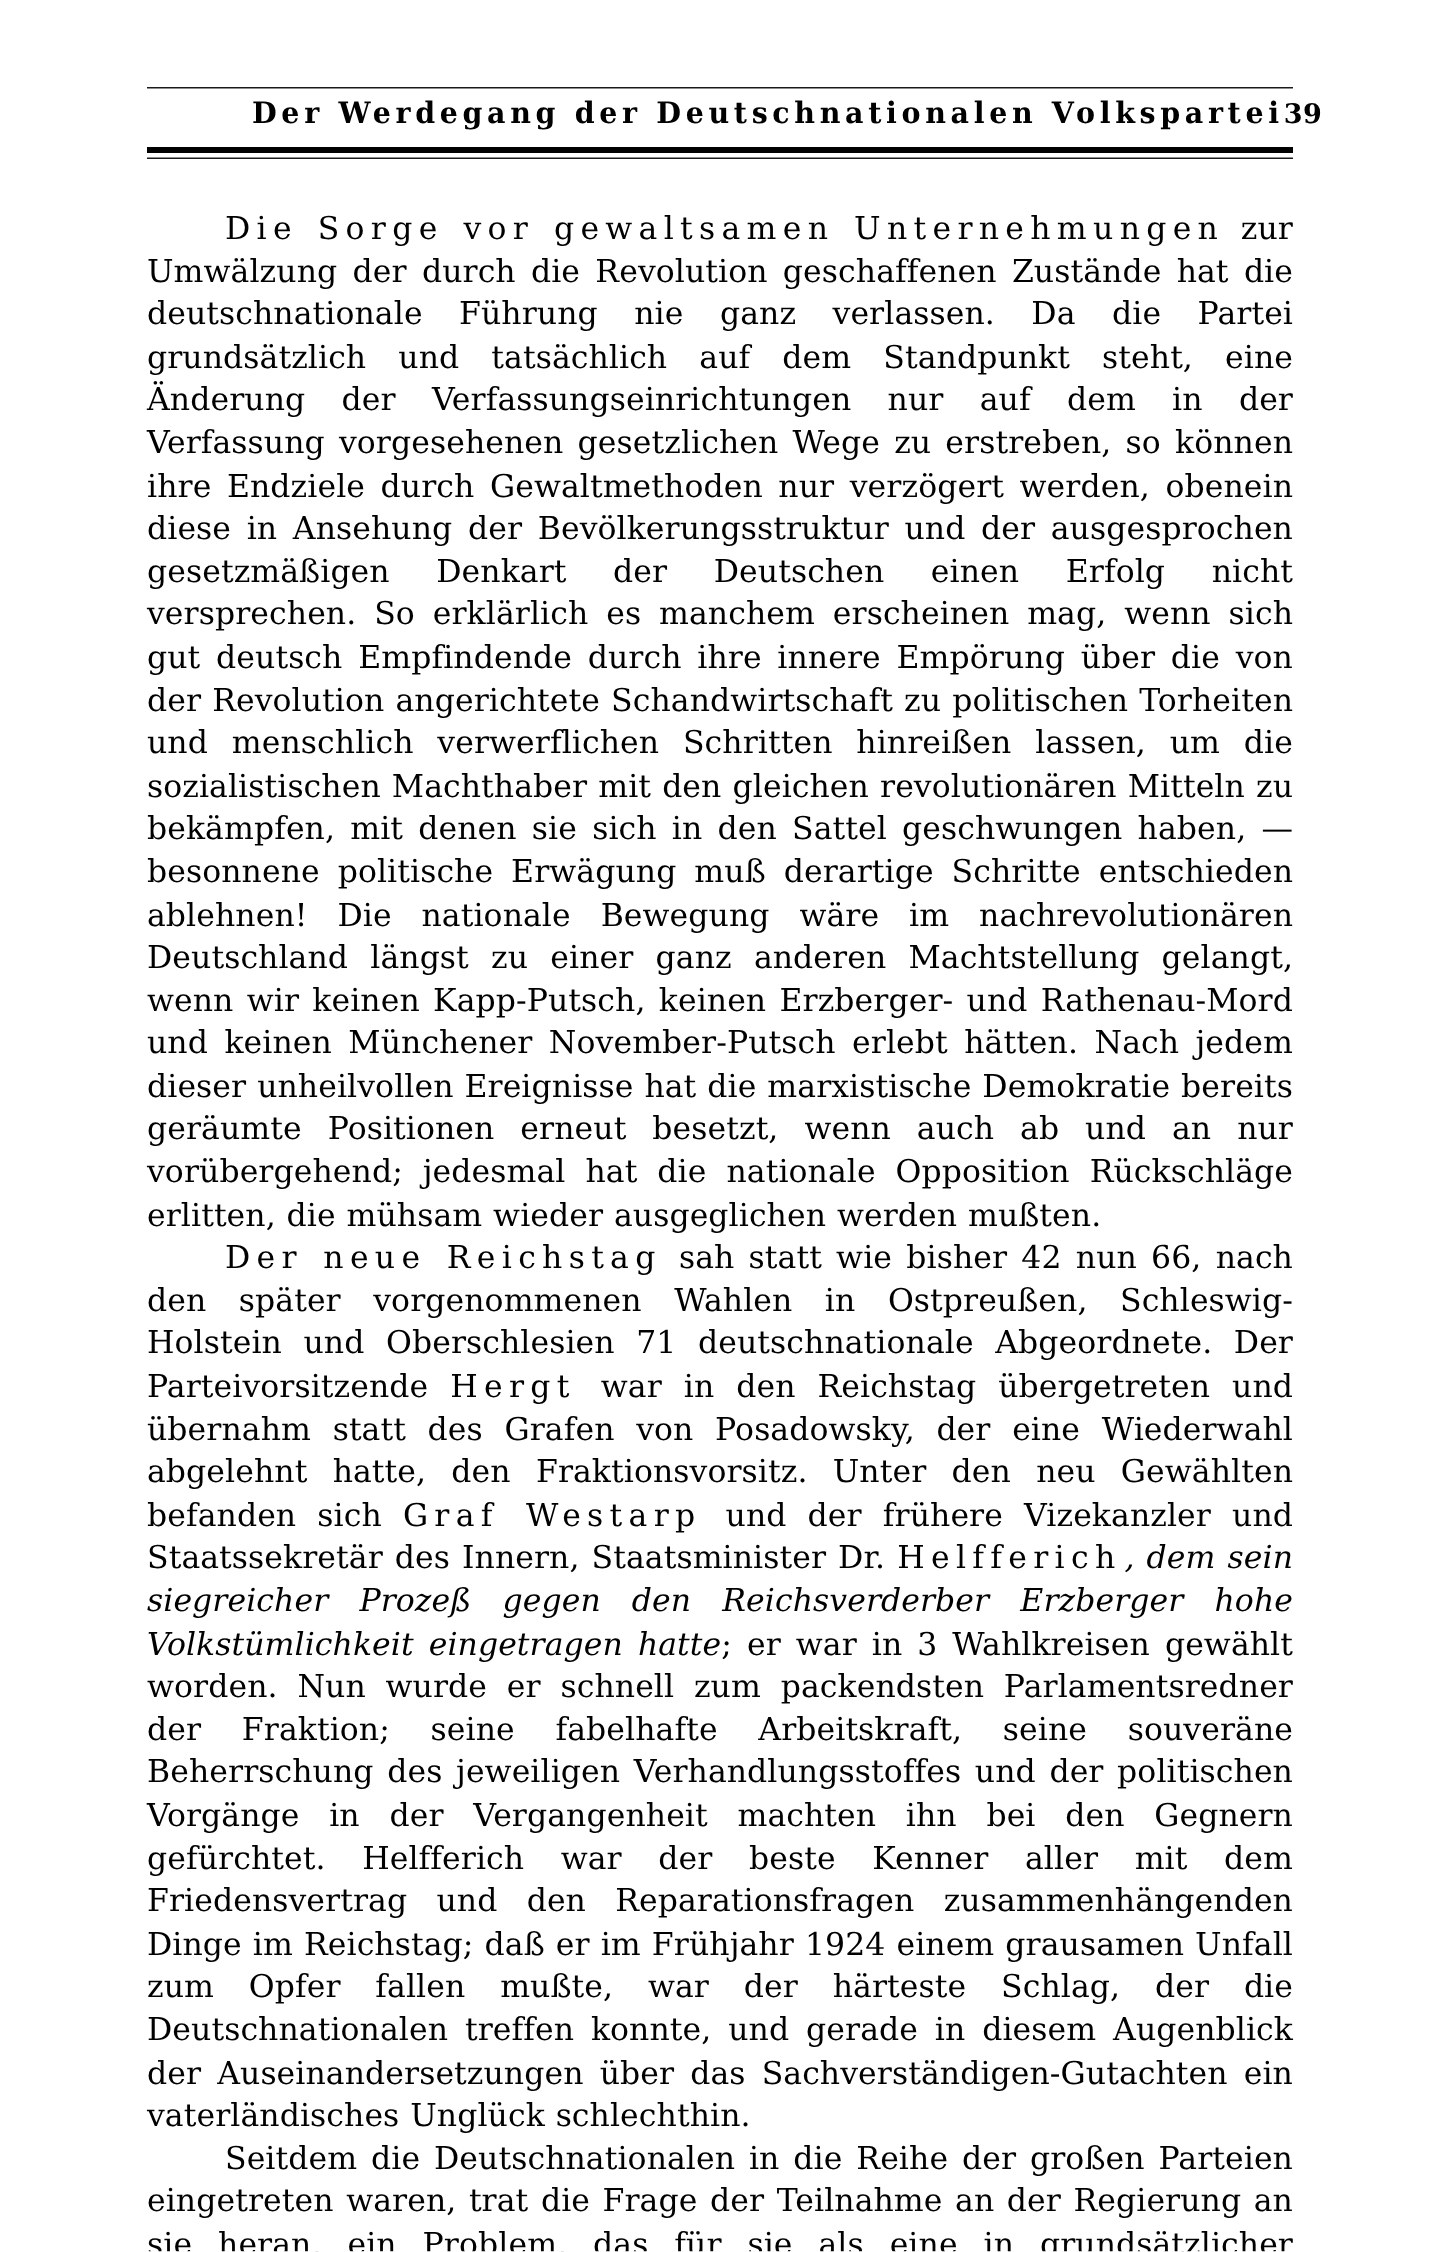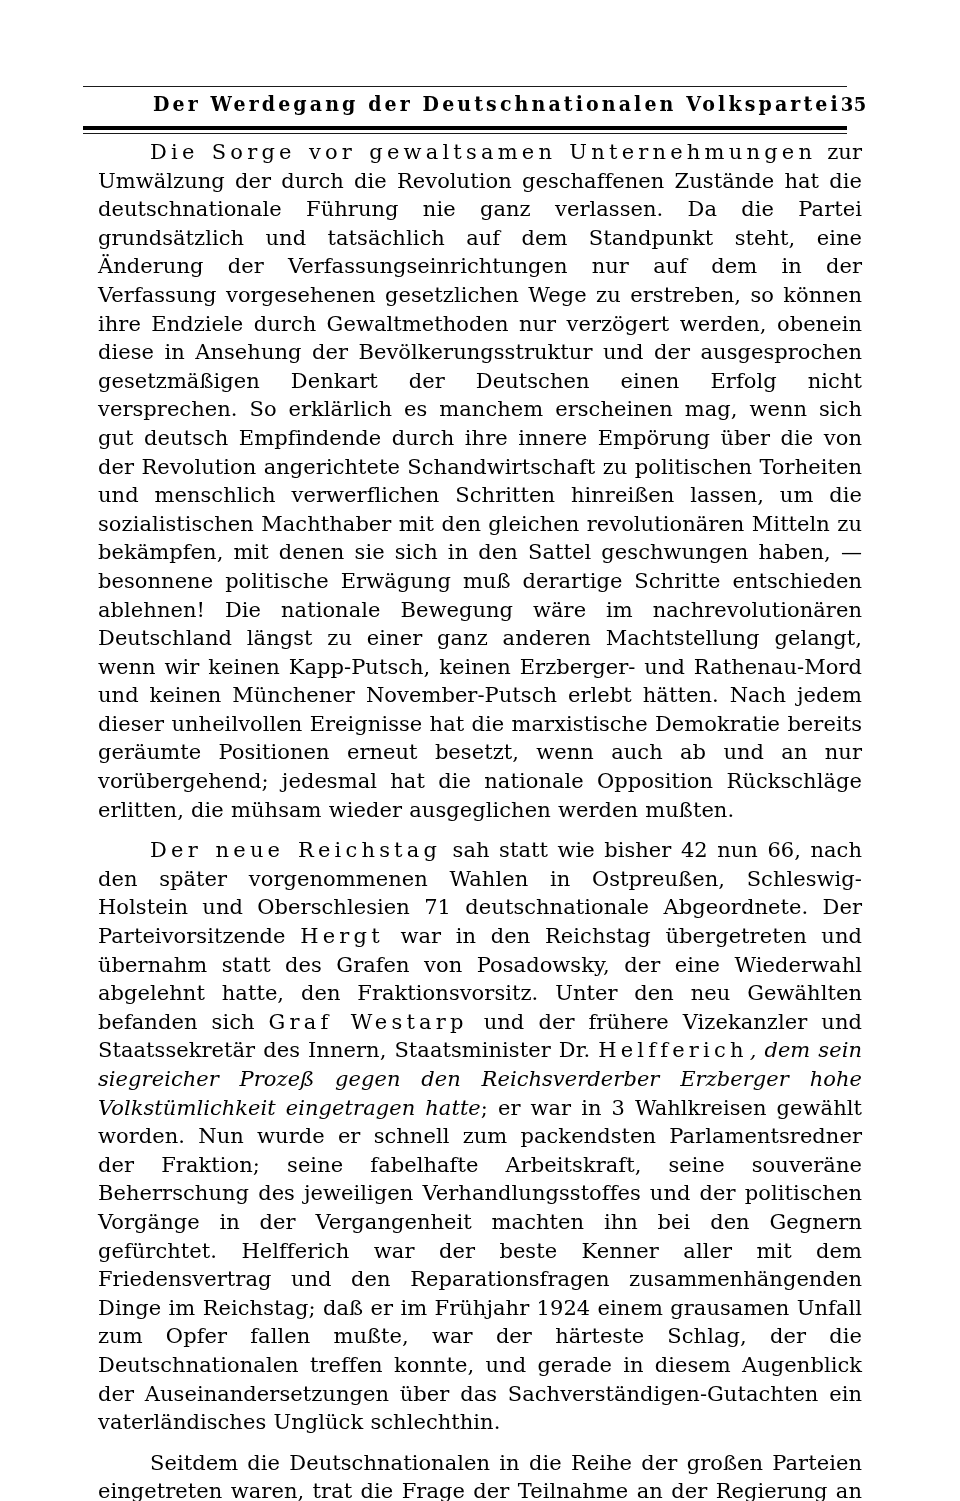--- a/index.html
+++ b/index.html
@@ -19,24 +19,23 @@
     width: 960px;
     height: 1501px;
     background: #ffffff;
     overflow: hidden;
     box-sizing: border-box;
   }
 
   
   .head-block {
     position: absolute;
-    left: 83px;
+    left: 98px;
     top: 58px;
     width: 764px;
-    margin-top: 28px;
   }
 
   .rule-thin {
     height: 0;
     border-top: 1.6px solid #1a1a1a;
     width: 100%;
   }
 
   .rule-thick {
     height: 0;
@@ -98,21 +97,21 @@
     font-family: "DejaVu Serif", "Liberation Serif", serif;
     font-size: 21px;
     line-height: 28.6px;
     letter-spacing: 0.05px;
     word-spacing: 0.5px;
     text-indent: 52px;
     hyphens: none;
   }
 
   p.para + p.para {
-    margin-top: 12px;
+    margin-top: 0;
   }
 
   
   p.para.lastpara {
     text-align-last: left;
   }
 
   
   .sperr {
     letter-spacing: 4.2px;
@@ -142,21 +141,21 @@
 </style>
 </head>
 <body>
 
 <div id="page">
 
   <div class="head-block">
     <div class="rule-thin"></div>
     <div class="head-row">
       <div class="head-title">Der Werdegang der Deutschnationalen Volkspartei</div>
-      <div class="head-folio ziffer">35</div>
+      <div class="head-folio ziffer">39</div>
     </div>
     <div class="rule-thick"></div>
     <div class="rule-hair"></div>
   </div>
 
   <div class="textblock">
     <p class="para"><span class="sperr">Die Sorge vor gewaltsamen Unternehmungen</span><span> zur Umwälzung der durch die Revolution geschaffenen Zustände hat die deutschnationale Führung nie ganz verlassen. Da die Partei grundsätzlich und tatsächlich auf dem Standpunkt steht, eine Änderung der Verfassungseinrichtungen nur auf dem in der Verfassung vorgesehenen gesetzlichen Wege zu erstreben, so können ihre Endziele durch Gewaltmethoden nur verzögert werden, obenein diese in Ansehung der Bevölkerungsstruktur und der ausgesprochen gesetzmäßigen Denkart der Deutschen einen Erfolg nicht versprechen. So erklärlich es manchem erscheinen mag, wenn sich gut deutsch Empfindende durch ihre innere Empörung über die von der Revolution angerichtete Schandwirtschaft zu politischen Torheiten und menschlich verwerflichen Schritten hinreißen lassen, um die sozialistischen Machthaber mit den gleichen revolutionären Mitteln zu bekämpfen, mit denen sie sich in den Sattel geschwungen haben, — besonnene politische Erwägung muß derartige Schritte entschieden ablehnen! Die nationale Bewegung wäre im nachrevolutionären Deutschland längst zu einer ganz anderen Machtstellung gelangt, wenn wir keinen Kapp-Putsch, keinen Erzberger- und Rathenau-Mord und keinen Münchener November-Putsch erlebt hätten. Nach jedem dieser unheilvollen Ereignisse hat die marxistische Demokratie bereits geräumte Positionen erneut besetzt, wenn auch ab und an nur vorübergehend; jedesmal hat die nationale Opposition Rückschläge erlitten, die mühsam wieder ausgeglichen werden mußten.</span></p>
     <p class="para"><span class="sperr">Der neue Reichstag</span><span> sah statt wie bisher 42 nun 66, nach den später vorgenommenen Wahlen in Ostpreußen, Schleswig-Holstein und Oberschlesien 71 deutschnationale Abgeordnete. Der Parteivorsitzende </span><span class="sperr">Hergt</span><span> war in den Reichstag übergetreten und übernahm statt des Grafen von Posadowsky, der eine Wiederwahl abgelehnt hatte, den Fraktionsvorsitz. Unter den neu Gewählten befanden sich </span><span class="sperr">Graf Westarp</span><span> und der frühere Vizekanzler und Staatssekretär des Innern, Staatsminister Dr. </span><span class="sperr">Helfferich</span><span class="kursiv">, dem sein siegreicher Prozeß gegen den Reichsverderber Erzberger hohe Volkstümlichkeit eingetragen hatte</span><span>; er war in 3 Wahlkreisen gewählt worden. Nun wurde er schnell zum packendsten Parlamentsredner der Fraktion; seine fabelhafte Arbeitskraft, seine souveräne Beherrschung des jeweiligen Verhandlungsstoffes und der politischen Vorgänge in der Vergangenheit machten ihn bei den Gegnern gefürchtet. Helfferich war der beste Kenner aller mit dem Friedensvertrag und den Reparationsfragen zusammenhängenden Dinge im Reichstag; daß er im Frühjahr 1924 einem grausamen Unfall zum Opfer fallen mußte, war der härteste Schlag, der die Deutschnationalen treffen konnte, und gerade in diesem Augenblick der Auseinandersetzungen über das Sachverständigen-Gutachten ein vaterländisches Unglück schlechthin.</span></p>
     <p class="para lastpara"><span>Seitdem die Deutschnationalen in die Reihe der großen Parteien eingetreten waren, trat die Frage der Teilnahme an der Regierung an sie heran, ein Problem, das für sie als eine in grundsätzlicher Gegnerschaft zur geltenden Staatsform stehende Bewegung nicht ohne Schwierigkeit ist. Von einer Aufgabe ihrer staatspolitischen Endziele, der Rückkehr vom parlamentarischen zum konstitutionellen Regierungssystem und zur Monarchie, kann dabei selbstverständlich keine Rede sein. Aber schon der Eintritt in eine </span><span class="sperr">Koalition mit anderen Parteien</span><span> ist gelegentlich in der Parteipresse als</span></p>
   </div>

